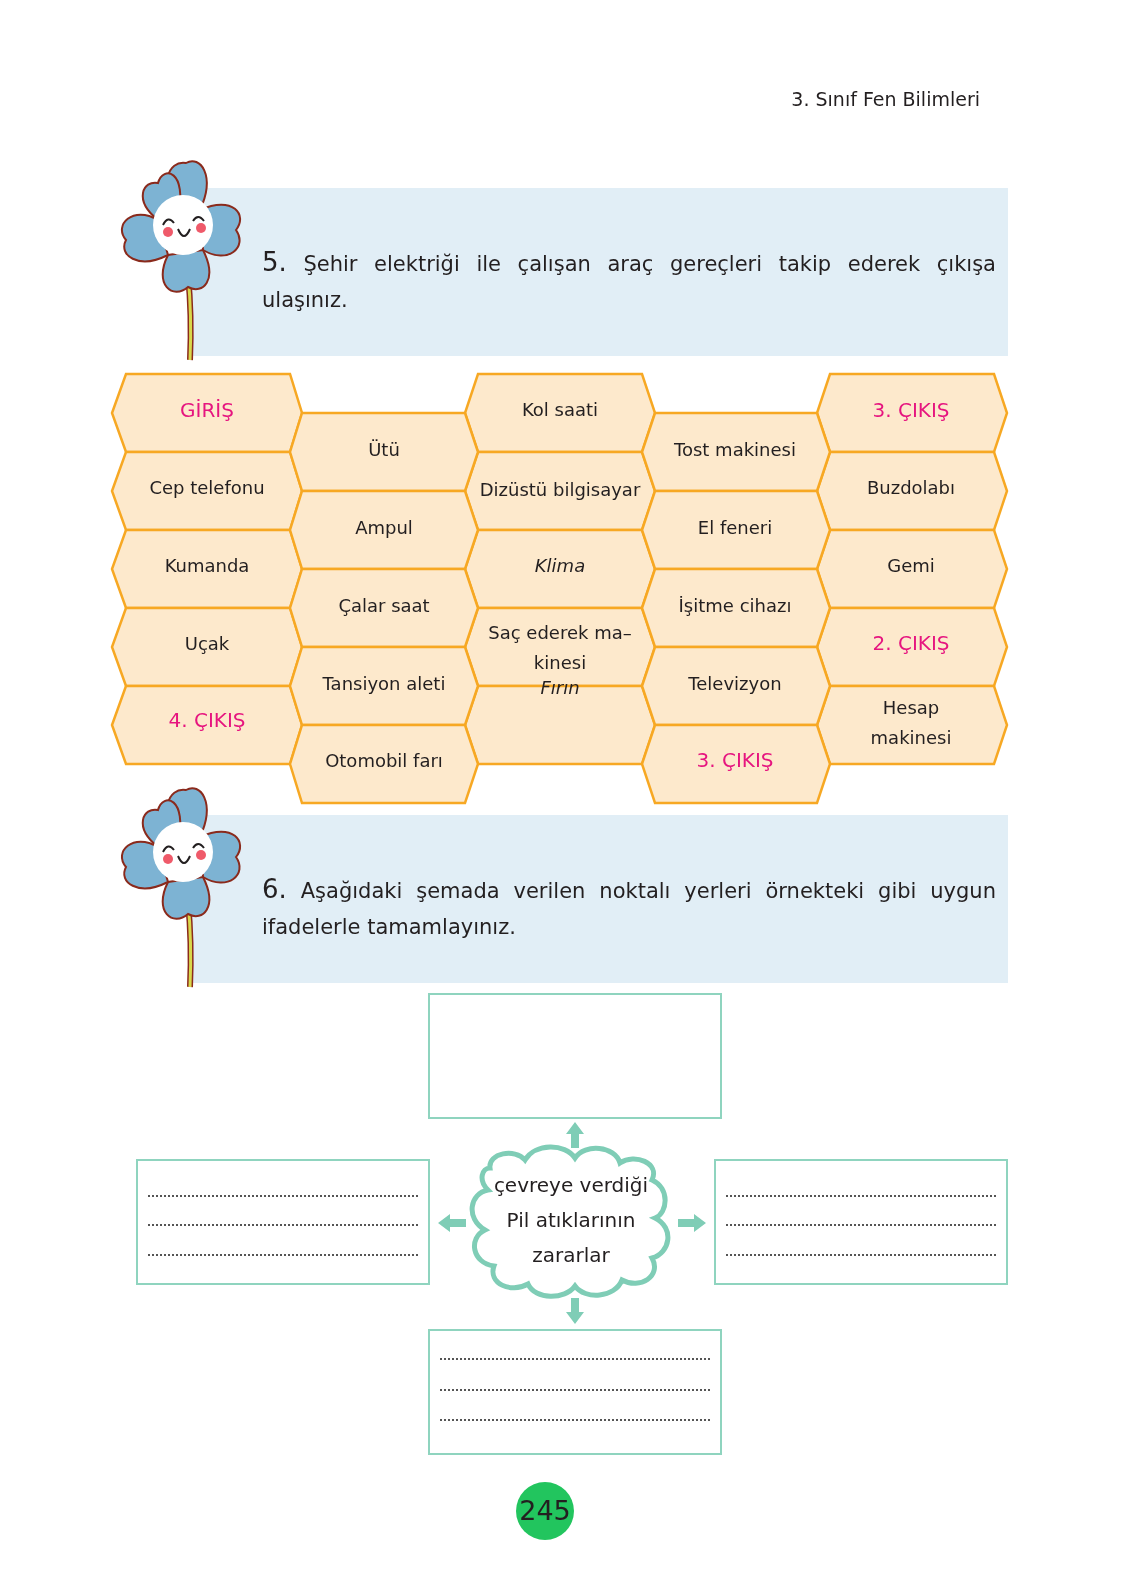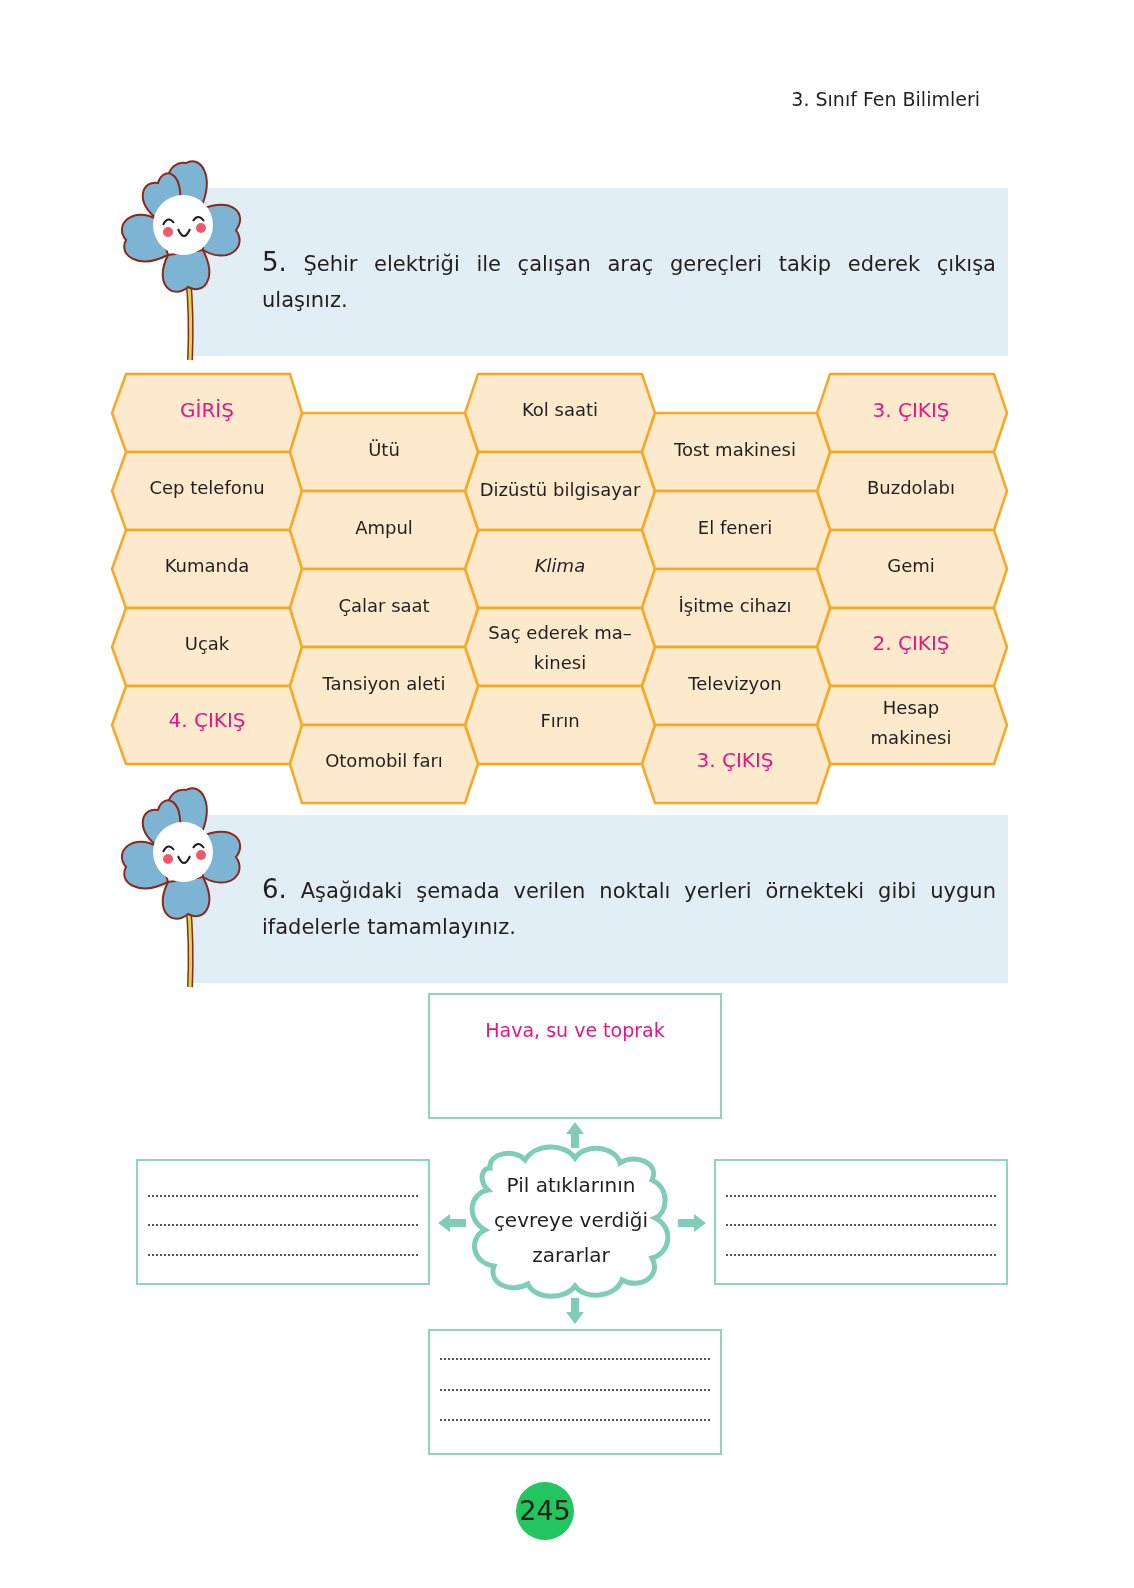--- a/index.html
+++ b/index.html
@@ -102,21 +102,21 @@
 <div class="hex-label" style="left:384px;top:528px;">Ampul</div>
 <div class="hex-label" style="left:384px;top:606px;">Çalar saat</div>
 <div class="hex-label" style="left:384px;top:684px;">Tansiyon aleti</div>
 <div class="hex-label" style="left:384px;top:761px;">Otomobil farı</div>
 
 <div class="hex-label" style="left:560px;top:410px;">Kol saati</div>
 <div class="hex-label" style="left:560px;top:490px;">Dizüstü bilgisayar</div>
 <div class="hex-label" style="left:560px;top:566px;font-style:italic;">Klima</div>
 <div class="hex-label" style="left:560px;top:633px;">Saç ederek ma–</div>
 <div class="hex-label" style="left:560px;top:663px;">kinesi</div>
-<div class="hex-label" style="left:560px;top:721px;">Fırın</div>
+<div class="hex-label" style="left:560px;top:688px;font-style:italic;">Fırın</div>
 
 <div class="hex-label" style="left:735px;top:450px;">Tost makinesi</div>
 <div class="hex-label" style="left:735px;top:528px;">El feneri</div>
 <div class="hex-label" style="left:735px;top:606px;">İşitme cihazı</div>
 <div class="hex-label" style="left:735px;top:684px;">Televizyon</div>
 <div class="hex-label exit" style="left:735px;top:760px;">3. ÇIKIŞ</div>
 
 <div class="hex-label exit" style="left:911px;top:410px;">3. ÇIKIŞ</div>
 <div class="hex-label" style="left:911px;top:488px;">Buzdolabı</div>
 <div class="hex-label" style="left:911px;top:566px;">Gemi</div>
@@ -142,21 +142,20 @@
     <path d="M50 65 C 25 45, 35 25, 50 28 C 55 10, 80 15, 70 62 Z"></path>
   </g>
   <circle cx="75" cy="70" r="30" fill="#ffffff"></circle>
   <circle cx="60" cy="77" r="5" fill="#ef5a6a"></circle>
   <circle cx="93" cy="73" r="5" fill="#ef5a6a"></circle>
   <path d="M55 70 Q 60 60 66 68 M 85 66 Q 90 58 96 66 M 70 74 Q 76 88 82 74" stroke="#231f20" stroke-width="2" fill="none"></path>
 </svg>
 
 <div class="abs box example-box">
   <div class="example-text">
-    <div>Hava, su ve toprak</div>
   </div>
 </div>
 
 <div class="abs box answer-box" style="left:136px;top:1159px;">
   <div class="dots" style="top:34px;"></div>
   <div class="dots" style="top:63px;"></div>
   <div class="dots" style="top:93px;"></div>
 </div>
 
 <div class="abs box answer-box" style="left:714px;top:1159px;">
@@ -181,18 +180,18 @@
     <polygon points="145,4 154,16 149,16 149,30 141,30 141,16 136,16"></polygon>
 
     <polygon points="145,206 154,194 149,194 149,180 141,180 141,194 136,194"></polygon>
 
     <polygon points="8,105 20,96 20,101 36,101 36,109 20,109 20,114"></polygon>
 
     <polygon points="276,105 264,96 264,101 248,101 248,109 264,109 264,114"></polygon>
   </g>
 </svg>
 <div class="cloud-text">
+  <div>çevreye verdiği</div>
   <div>Pil atıklarının</div>
-  <div>çevreye verdiği</div>
   <div>zararlar</div>
 </div>
 
 <div class="abs page-num">245</div>
 
 </body></html>

